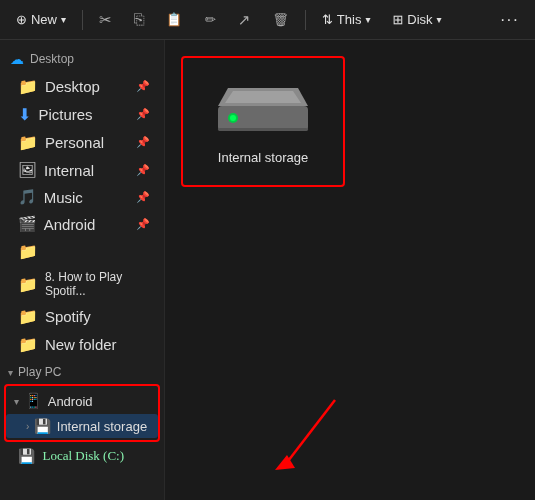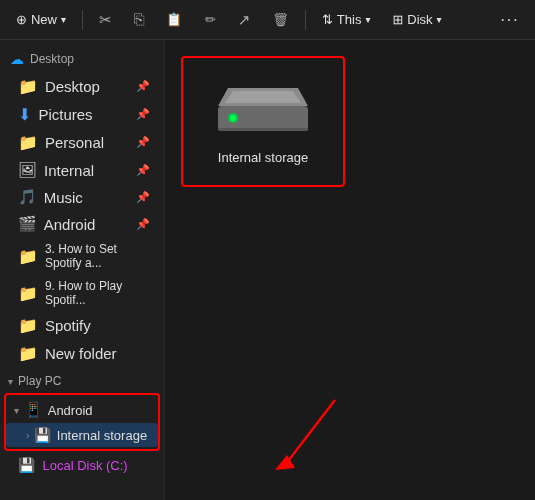--- a/index.html
+++ b/index.html
@@ -280,28 +280,27 @@
       <div class="sidebar-item-left">
         <span class="folder-icon" style="font-size:15px;">🎬</span>
         <span class="sidebar-item-label">Android</span>
       </div>
       <span class="pin-icon">📌</span>
     </div>
 
     <div class="sidebar-item">
       <div class="sidebar-item-left">
         <span class="folder-icon folder-yellow">📁</span>
-        <span class="sidebar-item-label" style="font-size:12px;">3. How to Set Spotify a...</span>
       </div>
     </div>
 
     <div class="sidebar-item">
       <div class="sidebar-item-left">
         <span class="folder-icon folder-yellow">📁</span>
-        <span class="sidebar-item-label" style="font-size:12px;">9. How to Play Spotif...</span>
+        <span class="sidebar-item-label" style="font-size:12px;">8. How to Play Spotif...</span>
       </div>
     </div>
 
     <div class="sidebar-item">
       <div class="sidebar-item-left">
         <span class="folder-icon folder-blue">📁</span>
         <span class="sidebar-item-label">Spotify</span>
       </div>
     </div>
 
@@ -325,21 +324,21 @@
       </div>
       <div class="android-sub">
         <span style="font-size:10px; color:#888;">›</span>
         <span style="font-size:14px;">💾</span>
         <span style="color:#ddd;">Internal storage</span>
       </div>
     </div>
 
     <div class="local-disk-item">
       <span style="font-size:14px;">💾</span>
-      <span style="color:#d946ef;">Local Disk (C:)</span>
+      <span style="color:#86efac;font-family:Liberation Serif, serif;">Local Disk (C:)</span>
     </div>
 
   </div>
 
   <div class="content-area">
 
     <div class="storage-highlight">
 
       <svg class="hdd-icon" viewBox="0 0 100 60" xmlns="http://www.w3.org/2000/svg">
 

